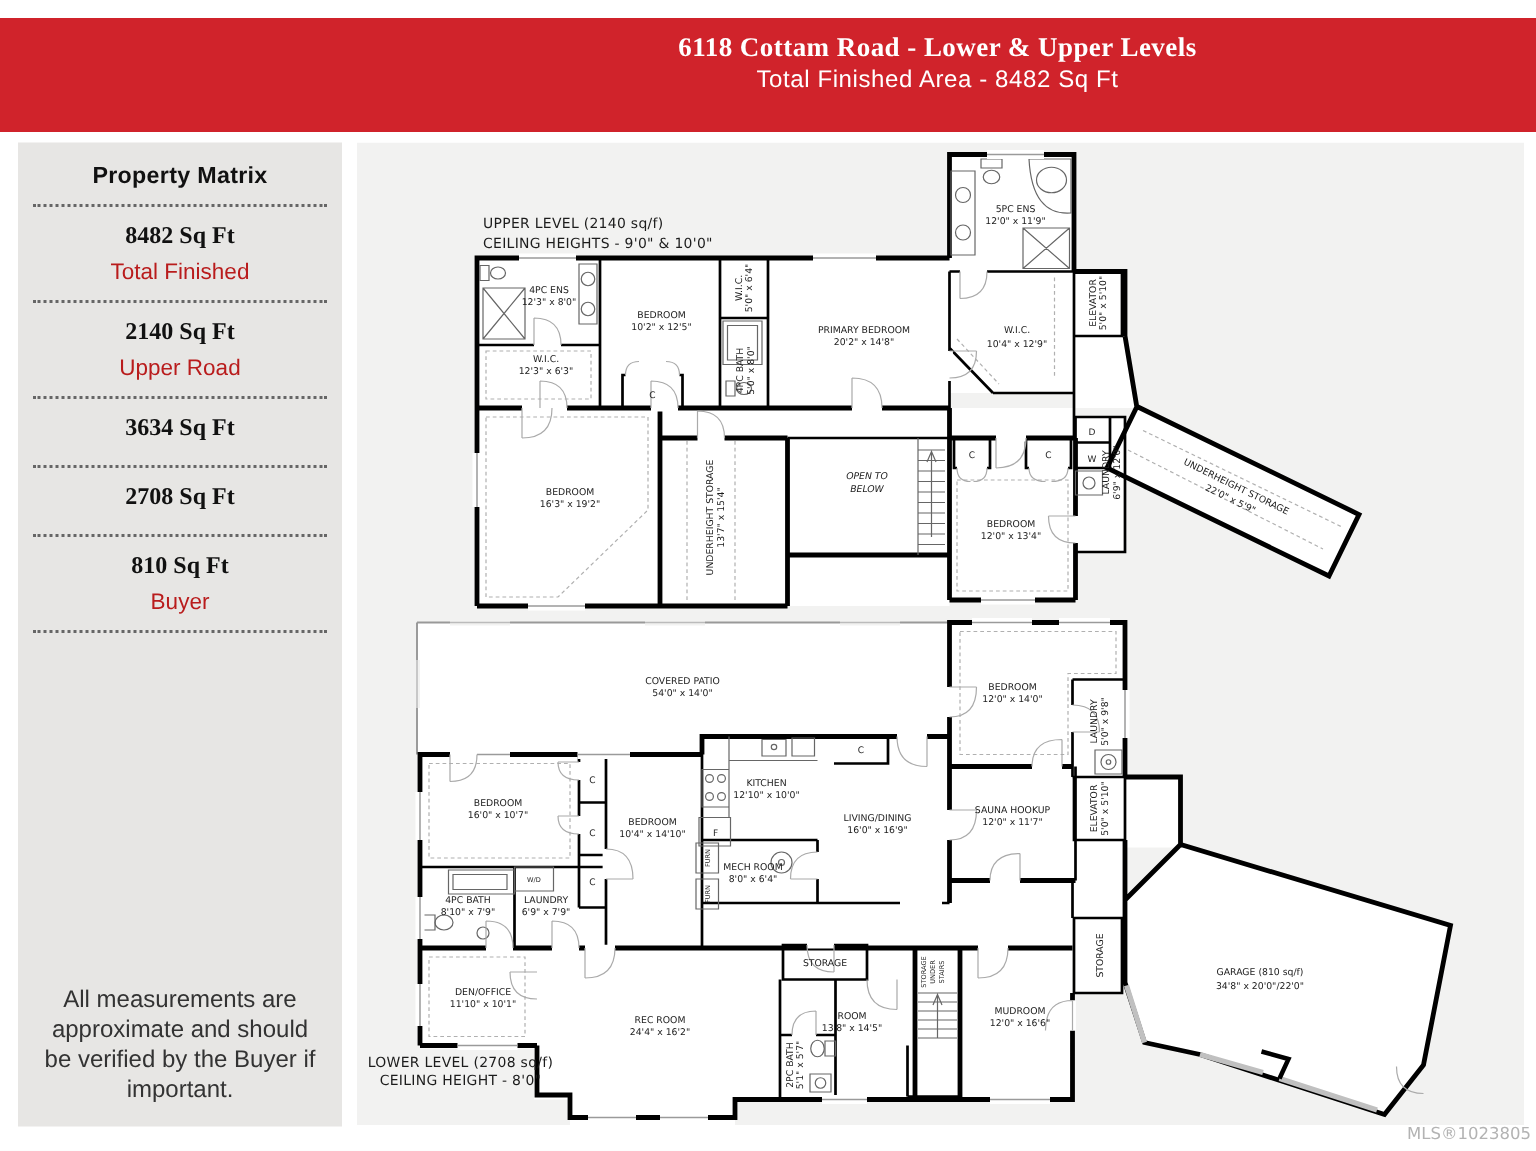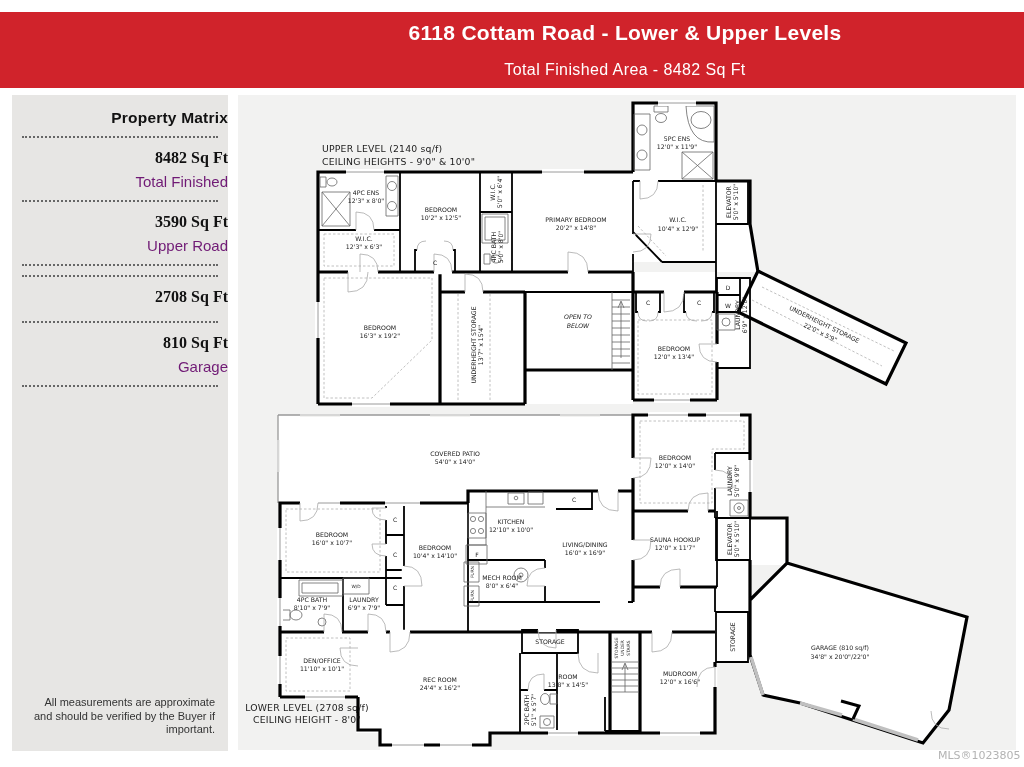--- a/index.html
+++ b/index.html
@@ -1,29 +1,29 @@
 <!DOCTYPE html>
 <html><head>
 <meta charset="utf-8">
 <style>
   html,body{margin:0;padding:0;background:#fff;}
   .page{position:relative;width:1024px;height:767px;background:#fff;overflow:hidden;
         font-family:"Liberation Sans",sans-serif;}
   
   .banner{position:absolute;top:12px;left:0;width:1024px;height:76px;background:#d0232b;}
   .banner-inner{position:absolute;left:232px;right:6px;top:0;text-align:center;color:#fff;}
-  .banner-title{font-family:Liberation Sans, sans-serif;font-weight:700;font-size:21px;margin-top:9px;letter-spacing:.3px;}
-  .banner-sub{font-size:16px;margin-top:16px;letter-spacing:.4px;}
+  .banner-title{font-family:Liberation Serif, serif;font-weight:700;font-size:18px;margin-top:9px;letter-spacing:.3px;}
+  .banner-sub{font-size:16px;margin-top:3px;letter-spacing:.4px;}
   
-  .sidebar{position:absolute;left:12px;top:95px;width:216px;height:656px;background:#e7e6e4;text-align:right;color:#111;}
+  .sidebar{position:absolute;left:12px;top:95px;width:216px;height:656px;background:#e7e6e4;text-align:center;color:#111;}
   .sb-heading{font-weight:700;font-size:15.5px;margin-top:14px;letter-spacing:.2px;}
   .sb-dot{border:0;border-top:2px dotted #666;width:196px;margin:9px auto 0 auto;}
   .sb-value{font-family:"Liberation Serif",serif;font-weight:700;font-size:16px;line-height:30px;margin-top:5px;}
-  .sb-label{font-size:15px;line-height:18px;color:#701a75;}
-  .sb-disclaimer{position:absolute;bottom:14px;left:0;right:0;font-size:11px;line-height:1.25;color:#333;padding:0 13px;}
+  .sb-label{font-size:15px;line-height:18px;color:#b91c1c;}
+  .sb-disclaimer{position:absolute;bottom:14px;left:0;right:0;font-size:16px;line-height:1.25;color:#333;padding:0 13px;}
   
   .plan{position:absolute;left:238px;top:95px;}
   .plan text{font-family:"DejaVu Sans",sans-serif;fill:#1c1c1c;}
   .rt{font-size:6.2px;text-anchor:middle;}
   .tag{font-size:6px;text-anchor:middle;}
   .tiny{font-size:4.4px;text-anchor:middle;}
   .lvl{font-size:9.3px;letter-spacing:.2px;}
   .lvlc{font-size:9.3px;text-anchor:middle;letter-spacing:.2px;}
   .it{font-style:italic;}
   .mls{position:absolute;left:938px;top:749px;width:80px;text-align:right;font-size:11px;color:#b3b3b3;font-family:"DejaVu Sans",sans-serif;}
@@ -39,28 +39,29 @@
       <div class="banner-sub">Total Finished Area - 8482 Sq Ft</div>
     </div>
   </div>
 
   <div class="sidebar">
     <div class="sb-heading">Property Matrix</div>
     <hr class="sb-dot">
     <div class="sb-value">8482 Sq Ft</div>
     <div class="sb-label">Total Finished</div>
     <hr class="sb-dot">
-    <div class="sb-value">3590 Sq Ft</div>
+    <div class="sb-value">2140 Sq Ft</div>
     <div class="sb-label">Upper Road</div>
     <hr class="sb-dot">
+    <div class="sb-value">3634 Sq Ft</div>
     <hr class="sb-dot">
     <div class="sb-value">2708 Sq Ft</div>
     <hr class="sb-dot">
     <div class="sb-value">810 Sq Ft</div>
-    <div class="sb-label">Garage</div>
+    <div class="sb-label">Buyer</div>
     <hr class="sb-dot">
     <div class="sb-disclaimer">All measurements are approximate and should be verified by the Buyer if important.</div>
   </div>
 
   <svg class="plan" width="778" height="655" viewBox="238 95 778 655">
     <rect x="238" y="95" width="778" height="655" fill="#f2f2f1"></rect>
 
     <g>
       <path fill="#ffffff" d="M318,172H633V272H318Z M633,103H716V181H633Z M633,181H748V262H633Z M716,181H748V224H716Z M318,272H633V404H318Z M633,272H717V400H633Z M717,278H750V368H717Z M716,224H750L758,272H716Z M758,271L906,343L886,384L738,312Z"></path>
       <path stroke="#000" stroke-width="3.2" fill="none" d="M318,404V172H633 M633,172V103H716V181 M716,181H750V224 M750,224L758,272 M318,272H633 M318,404H525 M440,272V404 M525,292V404 M440,292H525 M525,370H633 M633,272V400 M633,292H717 M717,292V400 M633,400H717 M758,271L906,343L886,384L738,312Z"></path>

